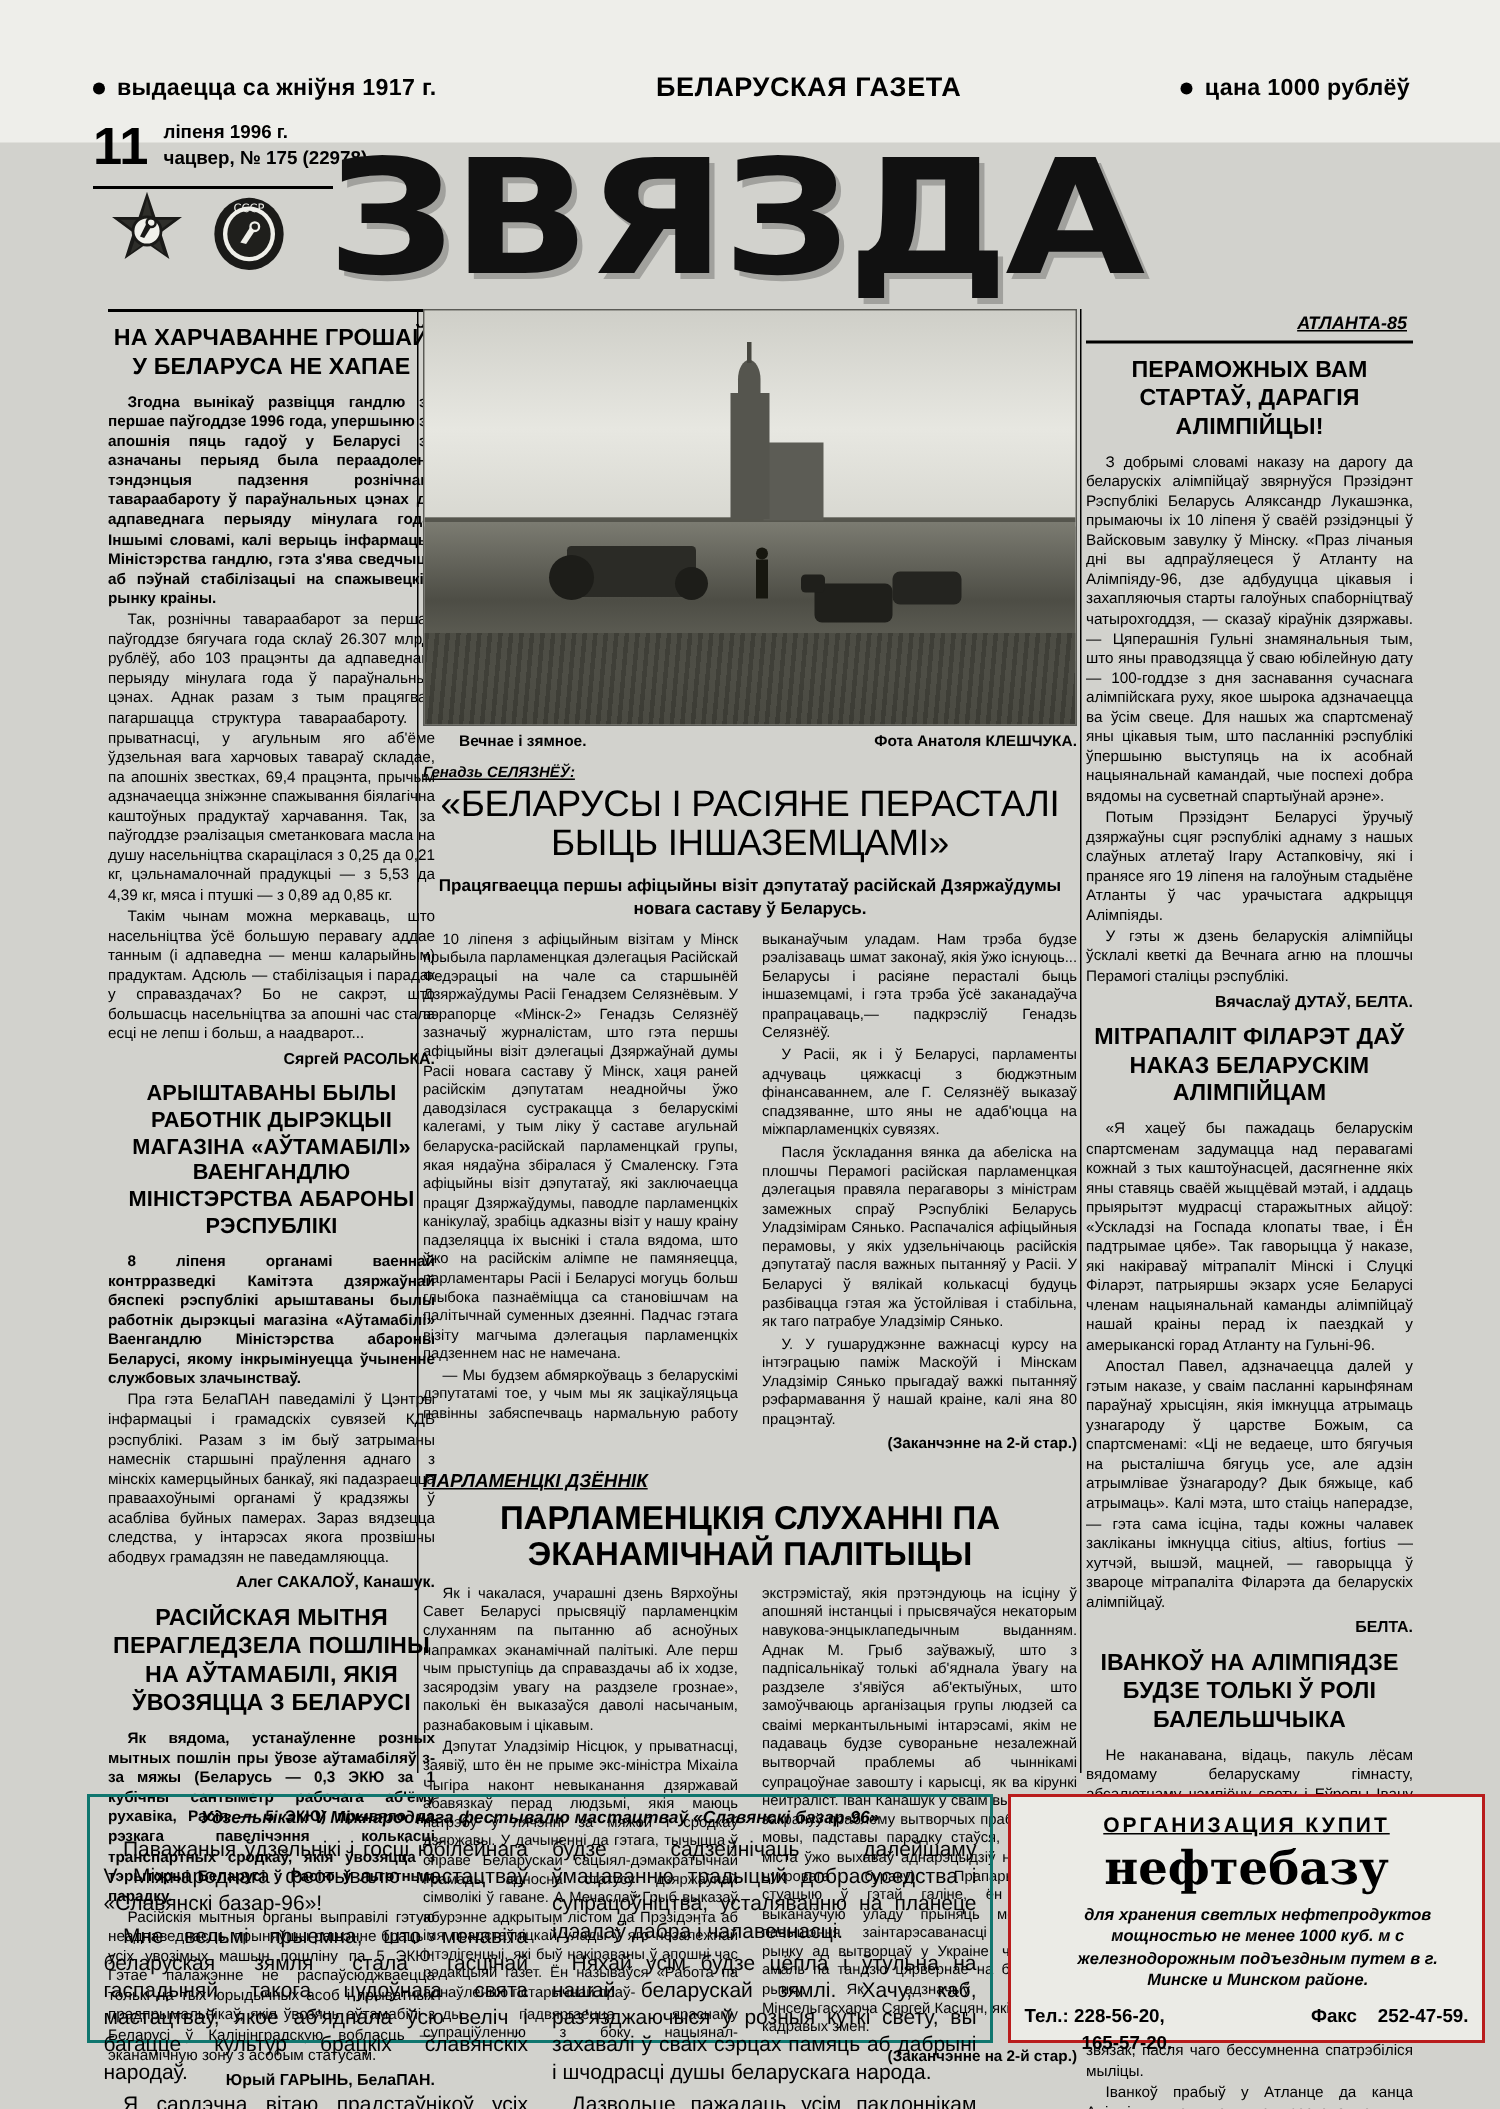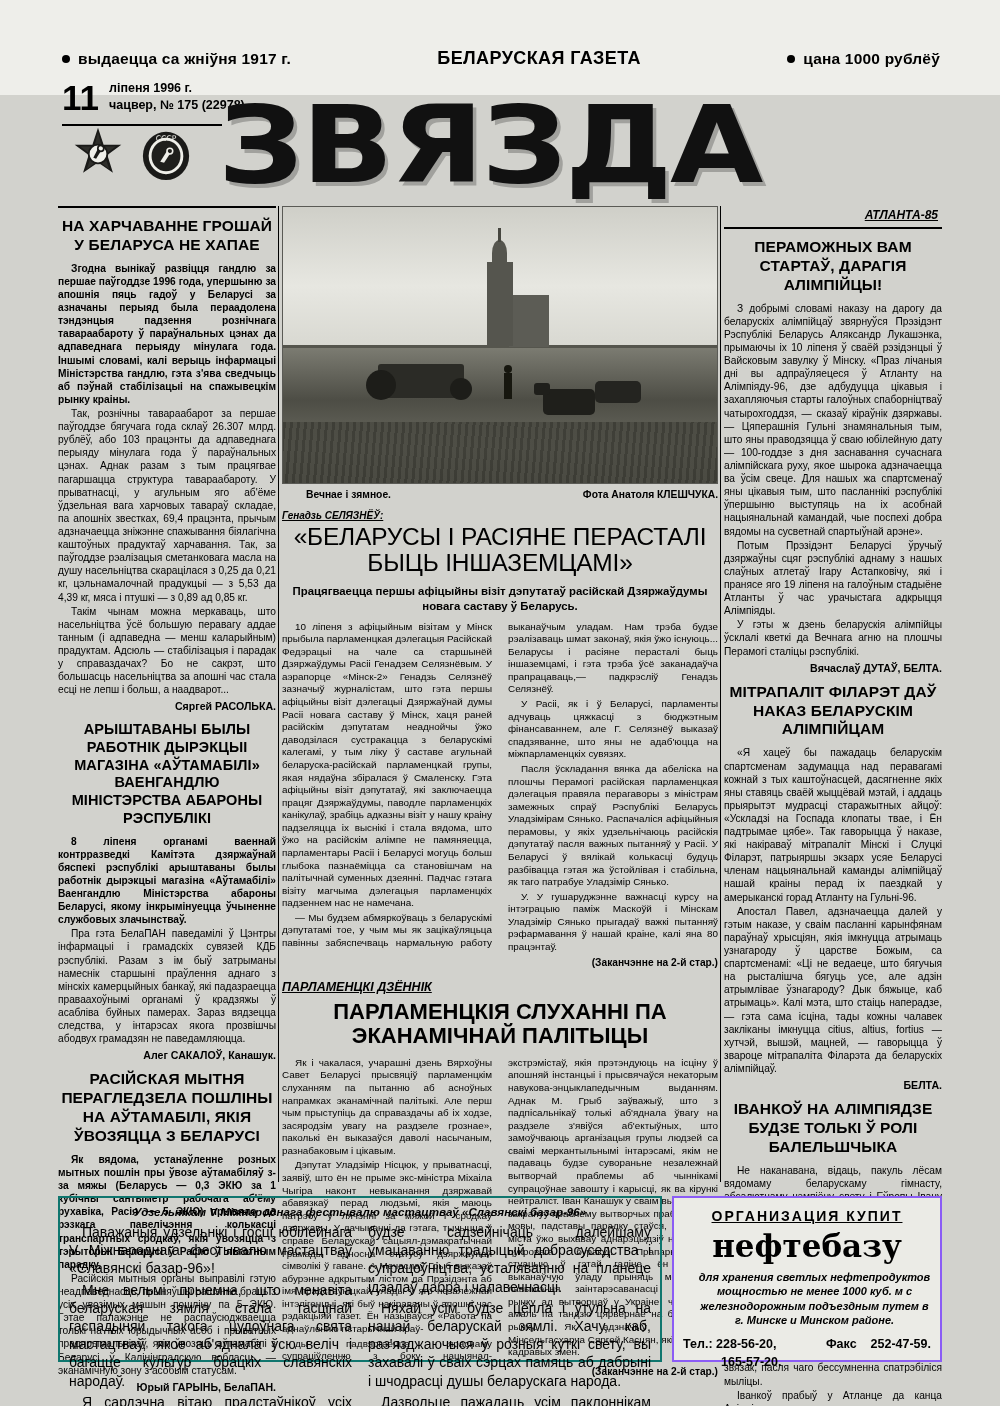--- a/index.html
+++ b/index.html
@@ -52,21 +52,21 @@
     transform-origin:left center;
     text-shadow:3px 4px 0 rgba(120,120,118,.55);
   }
   .orders { position:absolute; left:70px; top:126px; display:flex; gap:14px; align-items:center;}
   .order-star { width:56px; height:56px; position:relative; }
   .order-circle { width:52px; height:54px; position:relative; }
 
   
   .body { position:absolute; left:58px; top:206px; width:884px; height:976px; }
   .col { position:absolute; top:0; }
-  .colL { left:0; width:218px; }
+  .colL { left:14px; width:218px; }
   .colC { left:224px; width:436px; }
   .colR { left:666px; width:218px; }
   .vrule { position:absolute; top:0; width:0; border-left:1px solid #000; height:976px; }
   .vr1 { left:220px; }
   .vr2 { left:662px; }
 
   .frame-top { border-top:2px solid #000; }
 
   
   h2.hl {
@@ -140,21 +140,21 @@
   }
 
   
   .rail-label { text-align:right; font-size:12px; font-weight:bold; font-style:italic;
                 text-decoration:underline; margin:2px 0 5px 0; padding-right:4px;}
   .rail-rule { border-top:2px solid #000; margin:0 0 0 0; }
 
   
   .bottom { position:absolute; left:58px; top:1196px; width:884px; height:166px; }
   .bleft { position:absolute; left:0; top:0; width:604px; height:166px; border:2px solid #0f766e; padding:7px 9px; }
-  .bright { position:absolute; left:614px; top:0; width:270px; height:166px; border:2px solid #8b5cf6; padding:8px 9px; background:#ebebe6;}
+  .bright { position:absolute; left:614px; top:0; width:318px; height:166px; border:2px solid #b91c1c; padding:8px 9px; background:#ebebe6;}
   .btitle { text-align:center; font-size:11.6px; font-weight:bold; font-style:italic; margin:0 0 5px 0; }
   .bcols { column-count:2; column-gap:16px; }
   .bcols p { font-size:14px; line-height:1.3; text-align:justify; text-indent:13px; margin:0 0 3px 0; }
   .bsig { font-size:11px; font-weight:bold; text-align:right; margin:2px 0 3px 0; }
   .bdate { font-size:9.6px; }
 
   .ad-h { text-align:center; font-size:14px; font-weight:bold; letter-spacing:2px;
           text-decoration:underline; margin:2px 0 4px 0; }
   .ad-big { text-align:center; font-family:"DejaVu Serif", serif; font-size:31px; font-weight:bold; margin:0 0 6px 0; }
   .ad-t { text-align:center; font-size:11px; font-style:italic; font-weight:bold; line-height:1.3; margin:0 0 8px 15px;}

